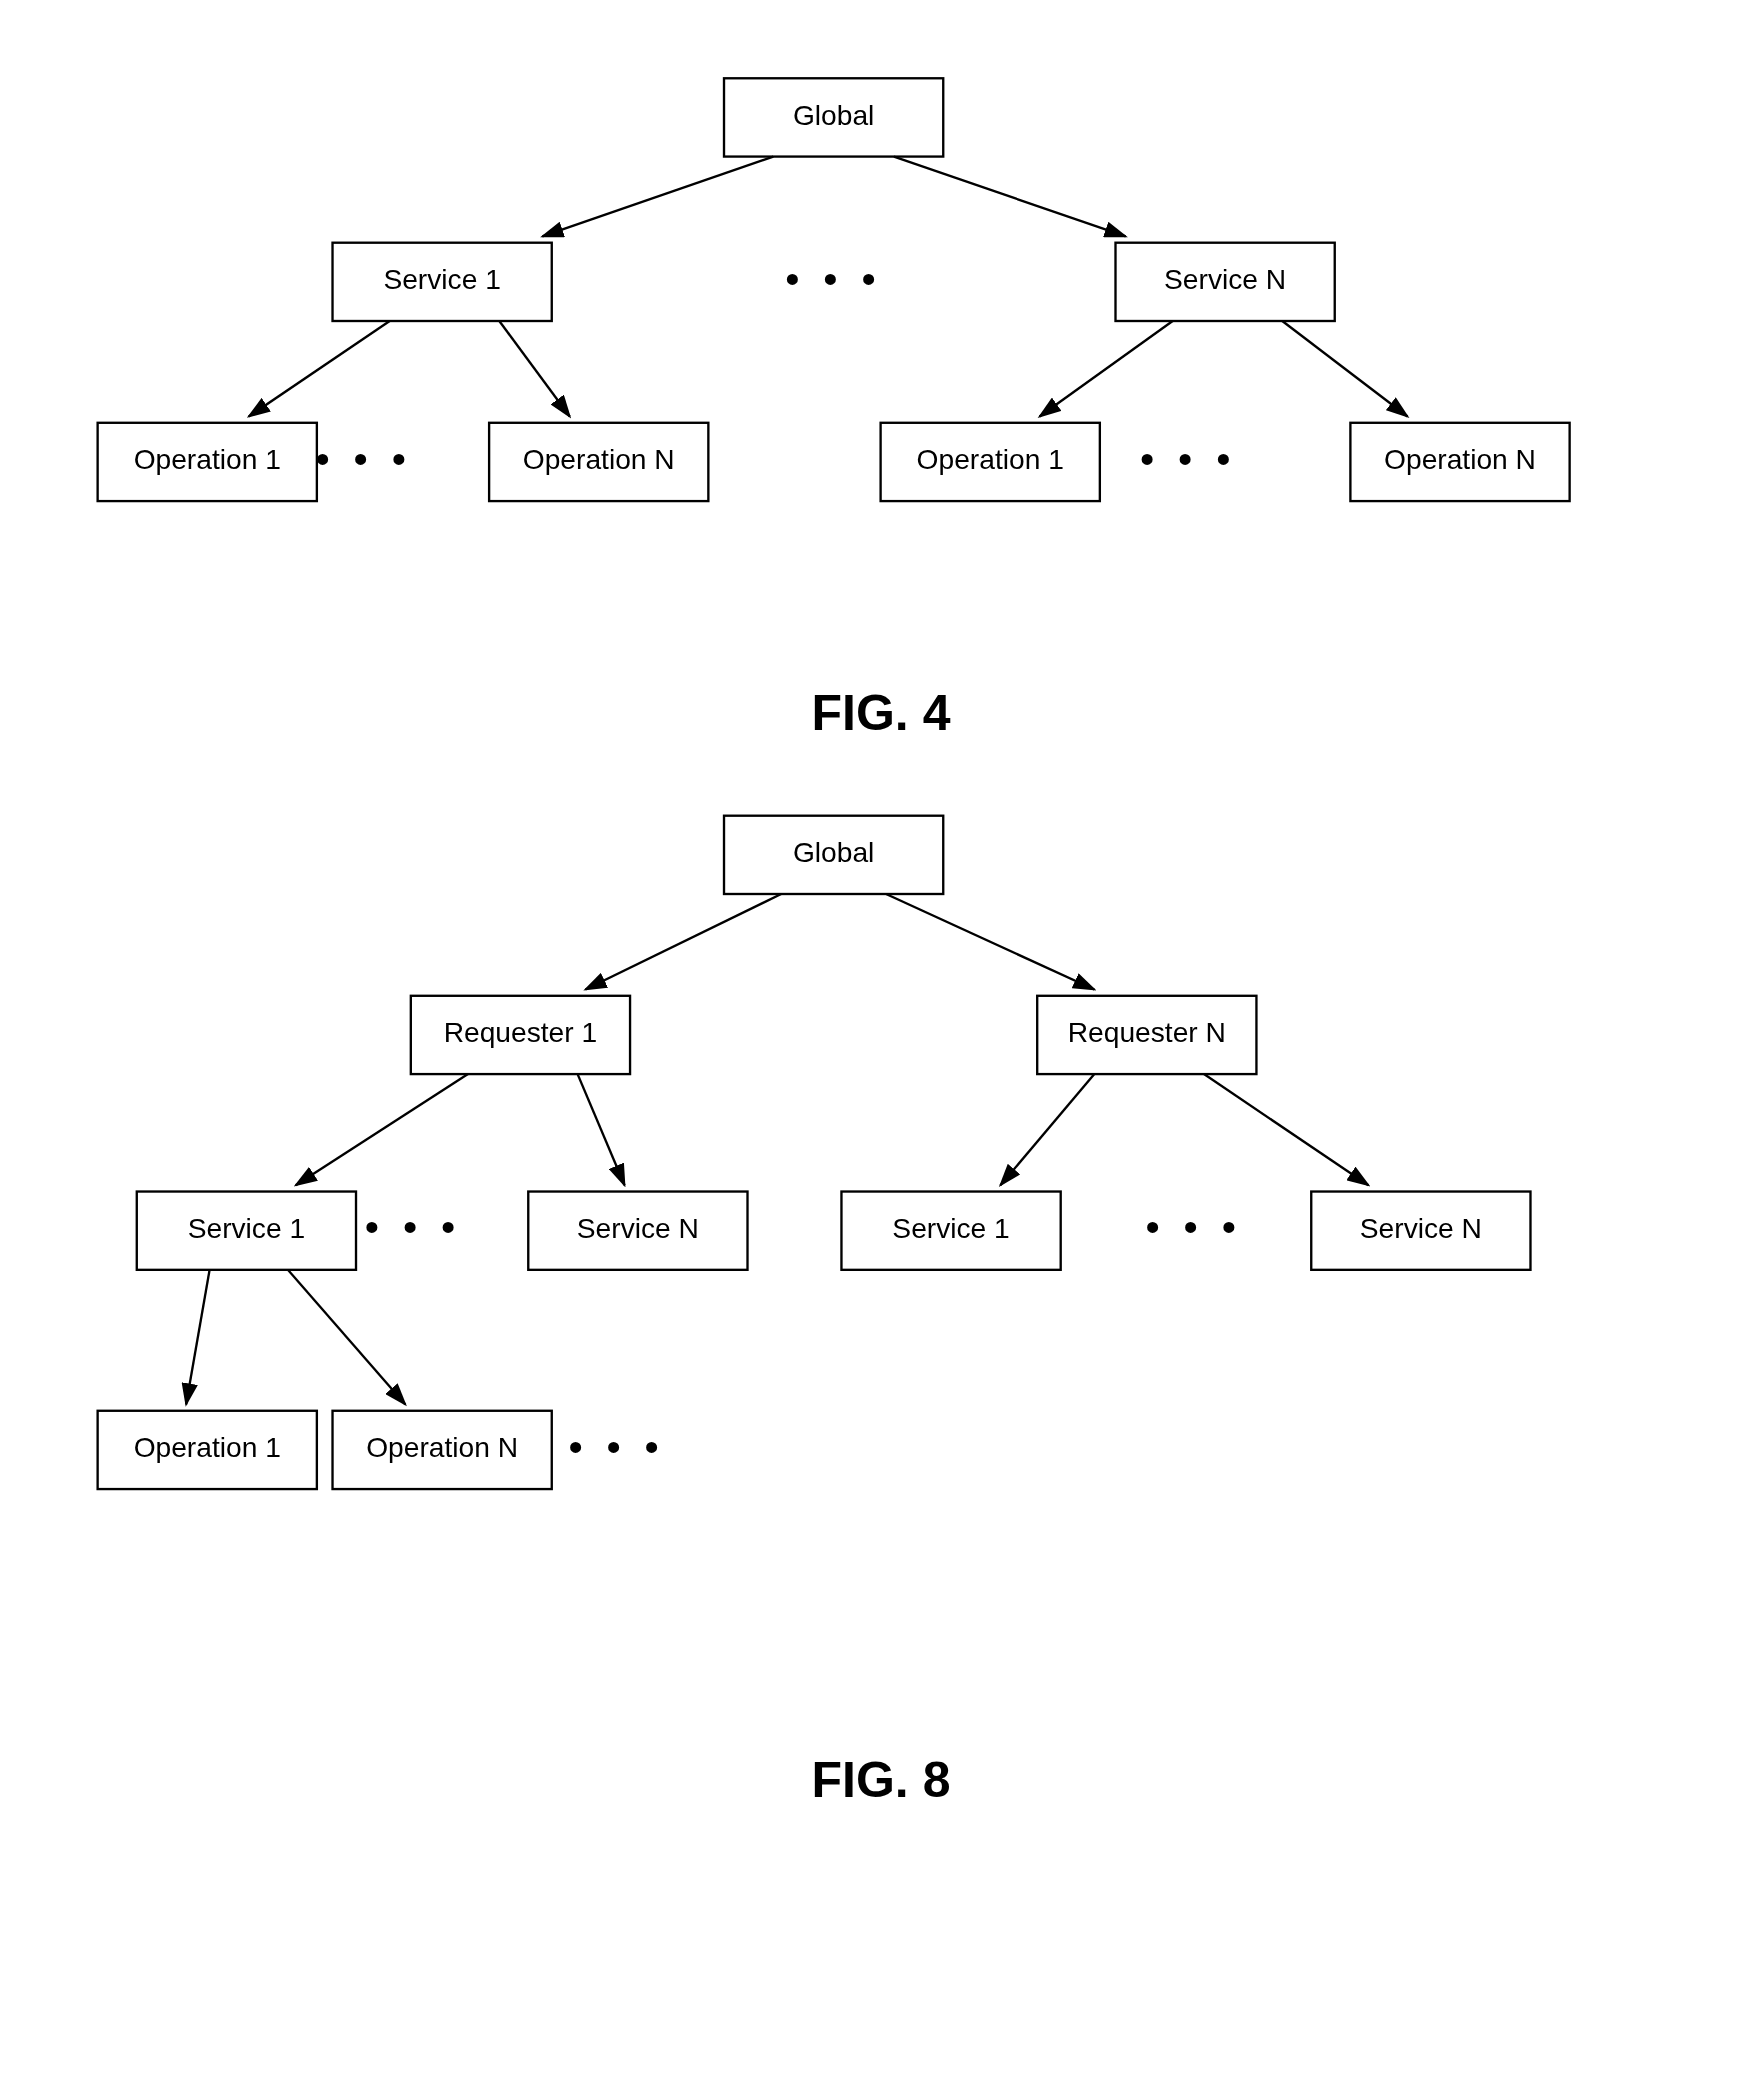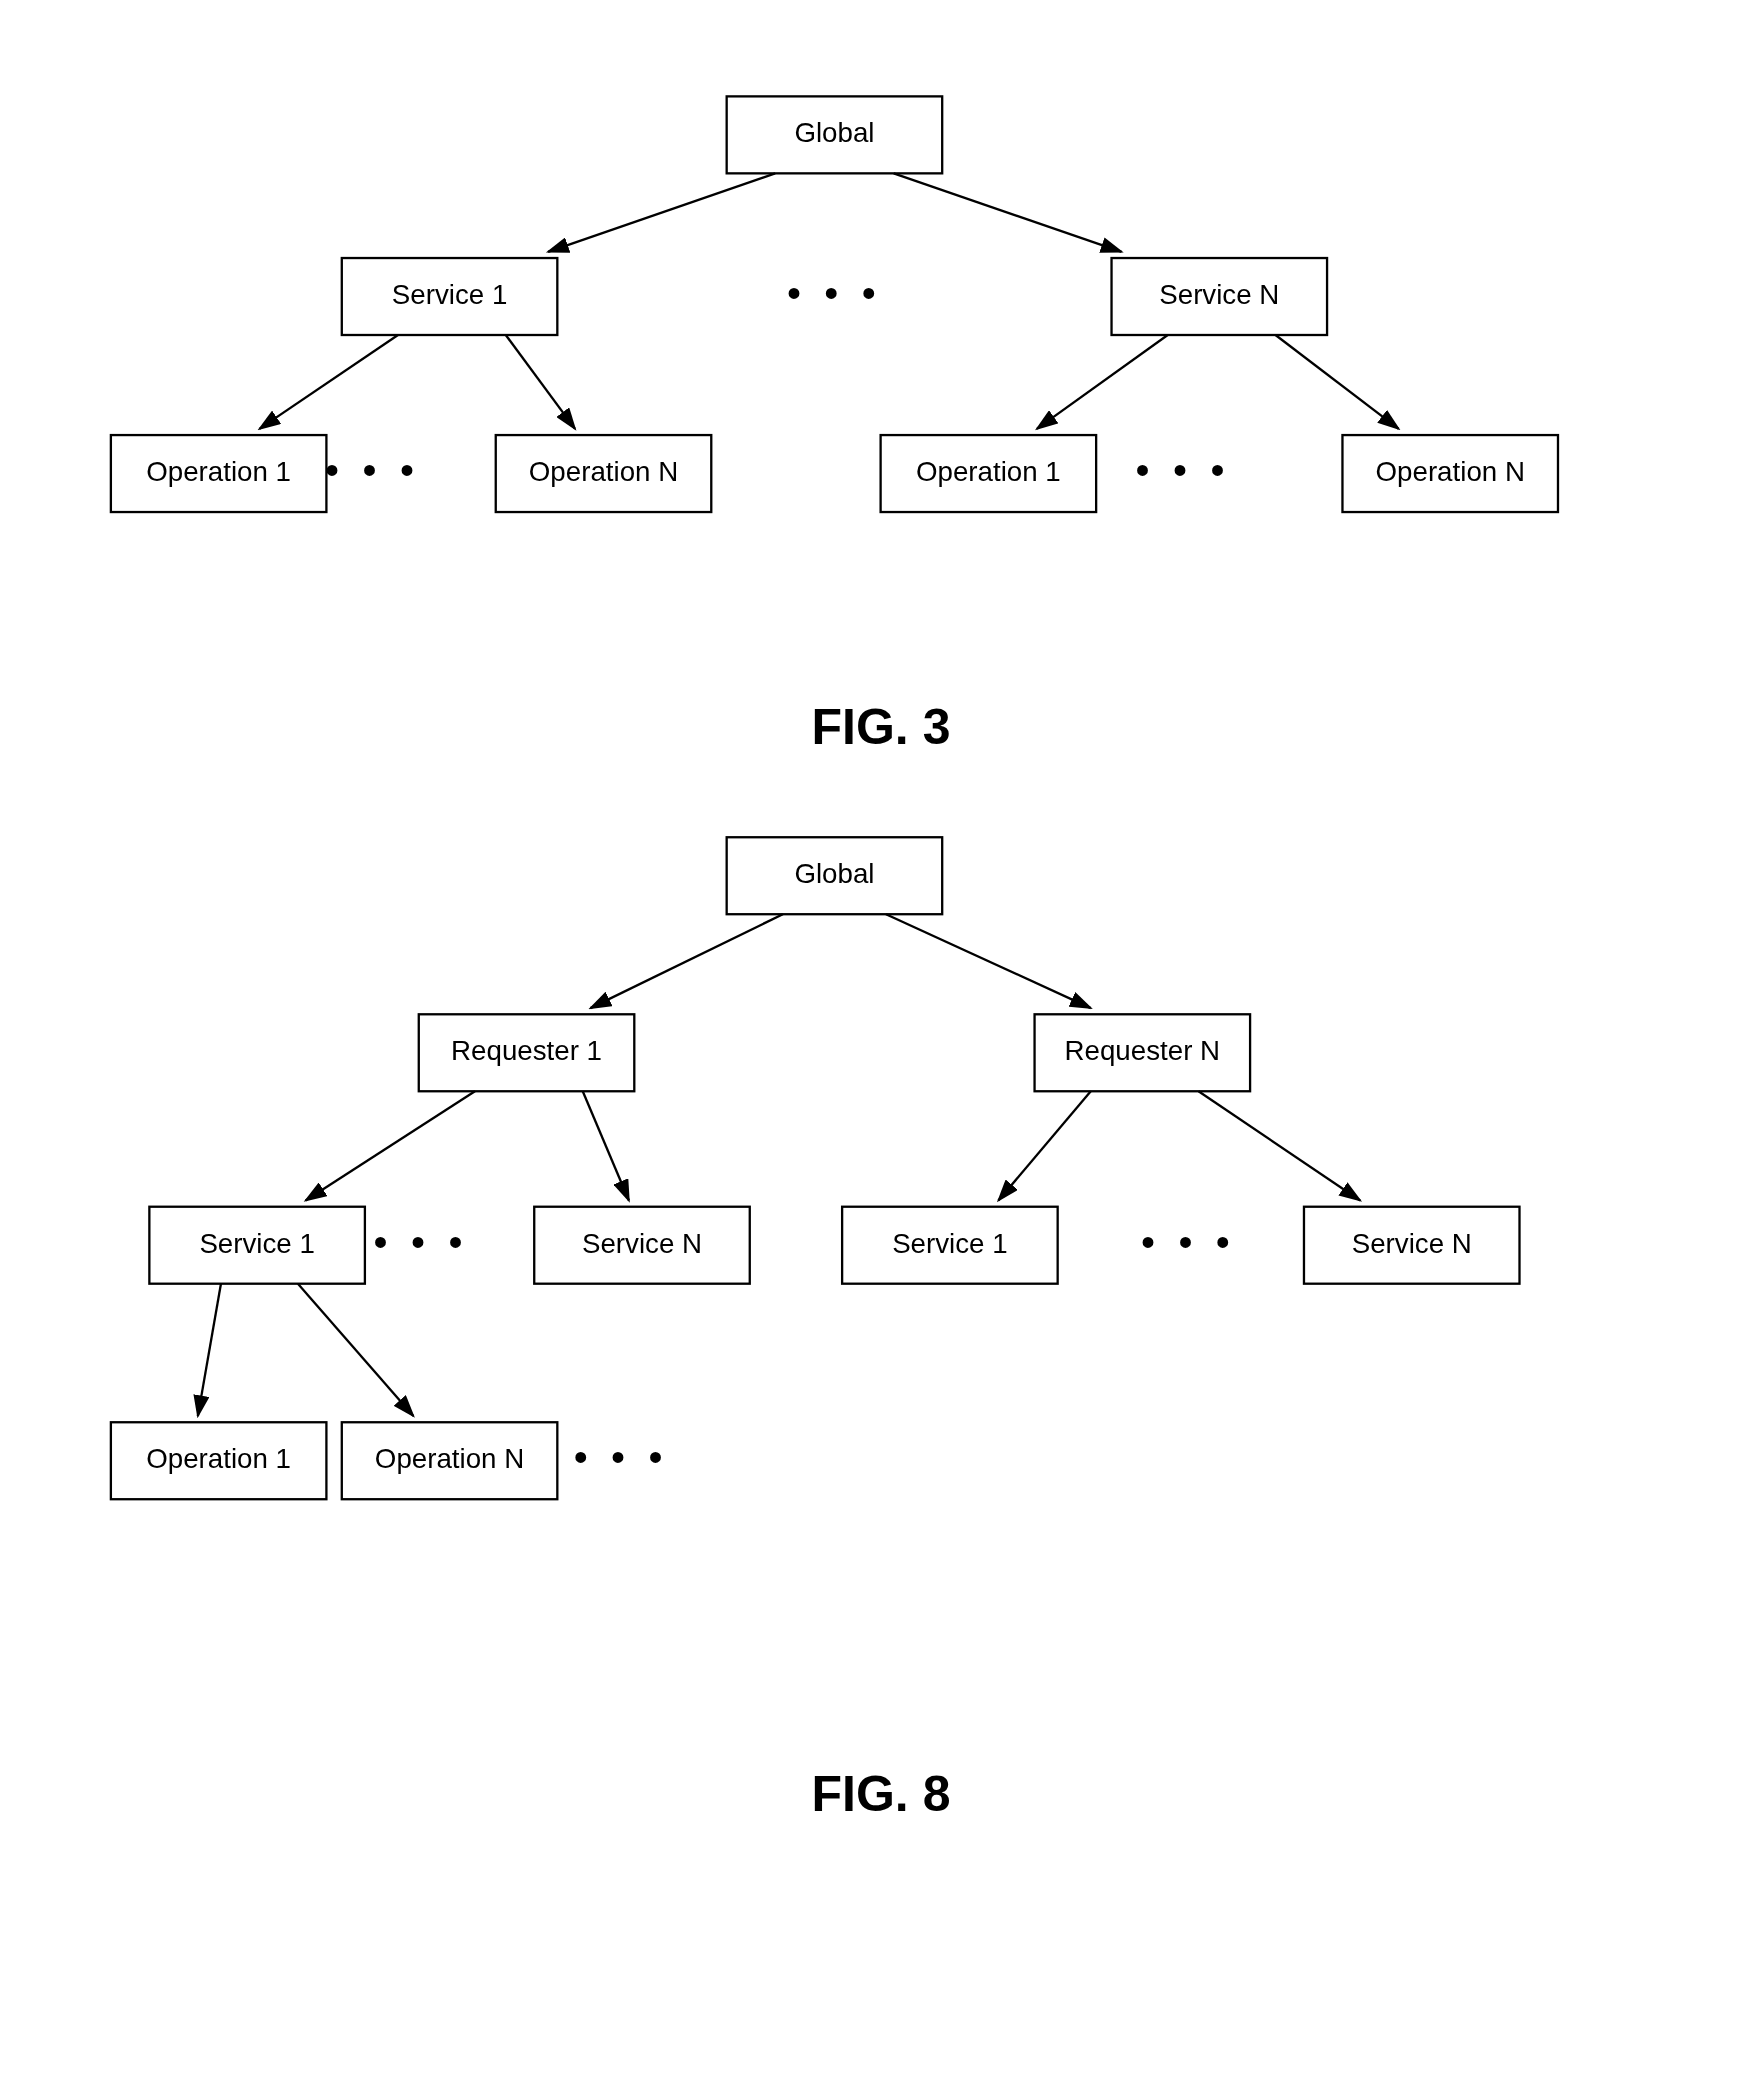--- a/index.html
+++ b/index.html
@@ -8,21 +8,21 @@
       font-family: Arial, sans-serif;
       width: 1762px;
       min-height: 2077px;
       position: relative;
     }
     .page {
       width: 1762px;
       min-height: 2077px;
       background: #fff;
       position: relative;
-      padding: 67px;
+      padding: 53px;
     }
     .diagram {
       position: relative;
       width: 100%;
     }
     .diagram1 {
       height: 536px;
       margin-bottom: 95px;
     }
     .diagram2 {
@@ -108,21 +108,21 @@
       <line x1="430" y1="340" x2="250" y2="462" stroke="#000" stroke-width="3" marker-end="url(#arrowhead3)"></line>
 
       <line x1="570" y1="340" x2="660" y2="462" stroke="#000" stroke-width="3" marker-end="url(#arrowhead3)"></line>
 
       <line x1="1430" y1="340" x2="1260" y2="462" stroke="#000" stroke-width="3" marker-end="url(#arrowhead3)"></line>
 
       <line x1="1570" y1="340" x2="1730" y2="462" stroke="#000" stroke-width="3" marker-end="url(#arrowhead3)"></line>
     </svg>
   </div>
 
-  <div class="fig-label">FIG. 3</div>
+  <div class="fig-label">FIG. 4</div>
 
   <div class="diagram diagram2">
     <svg viewBox="0 0 2115 1200" preserveAspectRatio="xMidYMid meet">
       <defs>
         <marker id="arrowhead4" markerWidth="10" markerHeight="7" refX="9" refY="3.5" orient="auto">
           <polygon points="0 0, 10 3.5, 0 7" fill="#000"></polygon>
         </marker>
       </defs>
 
       <rect x="857" y="30" width="280" height="100" class="node-box"></rect>

